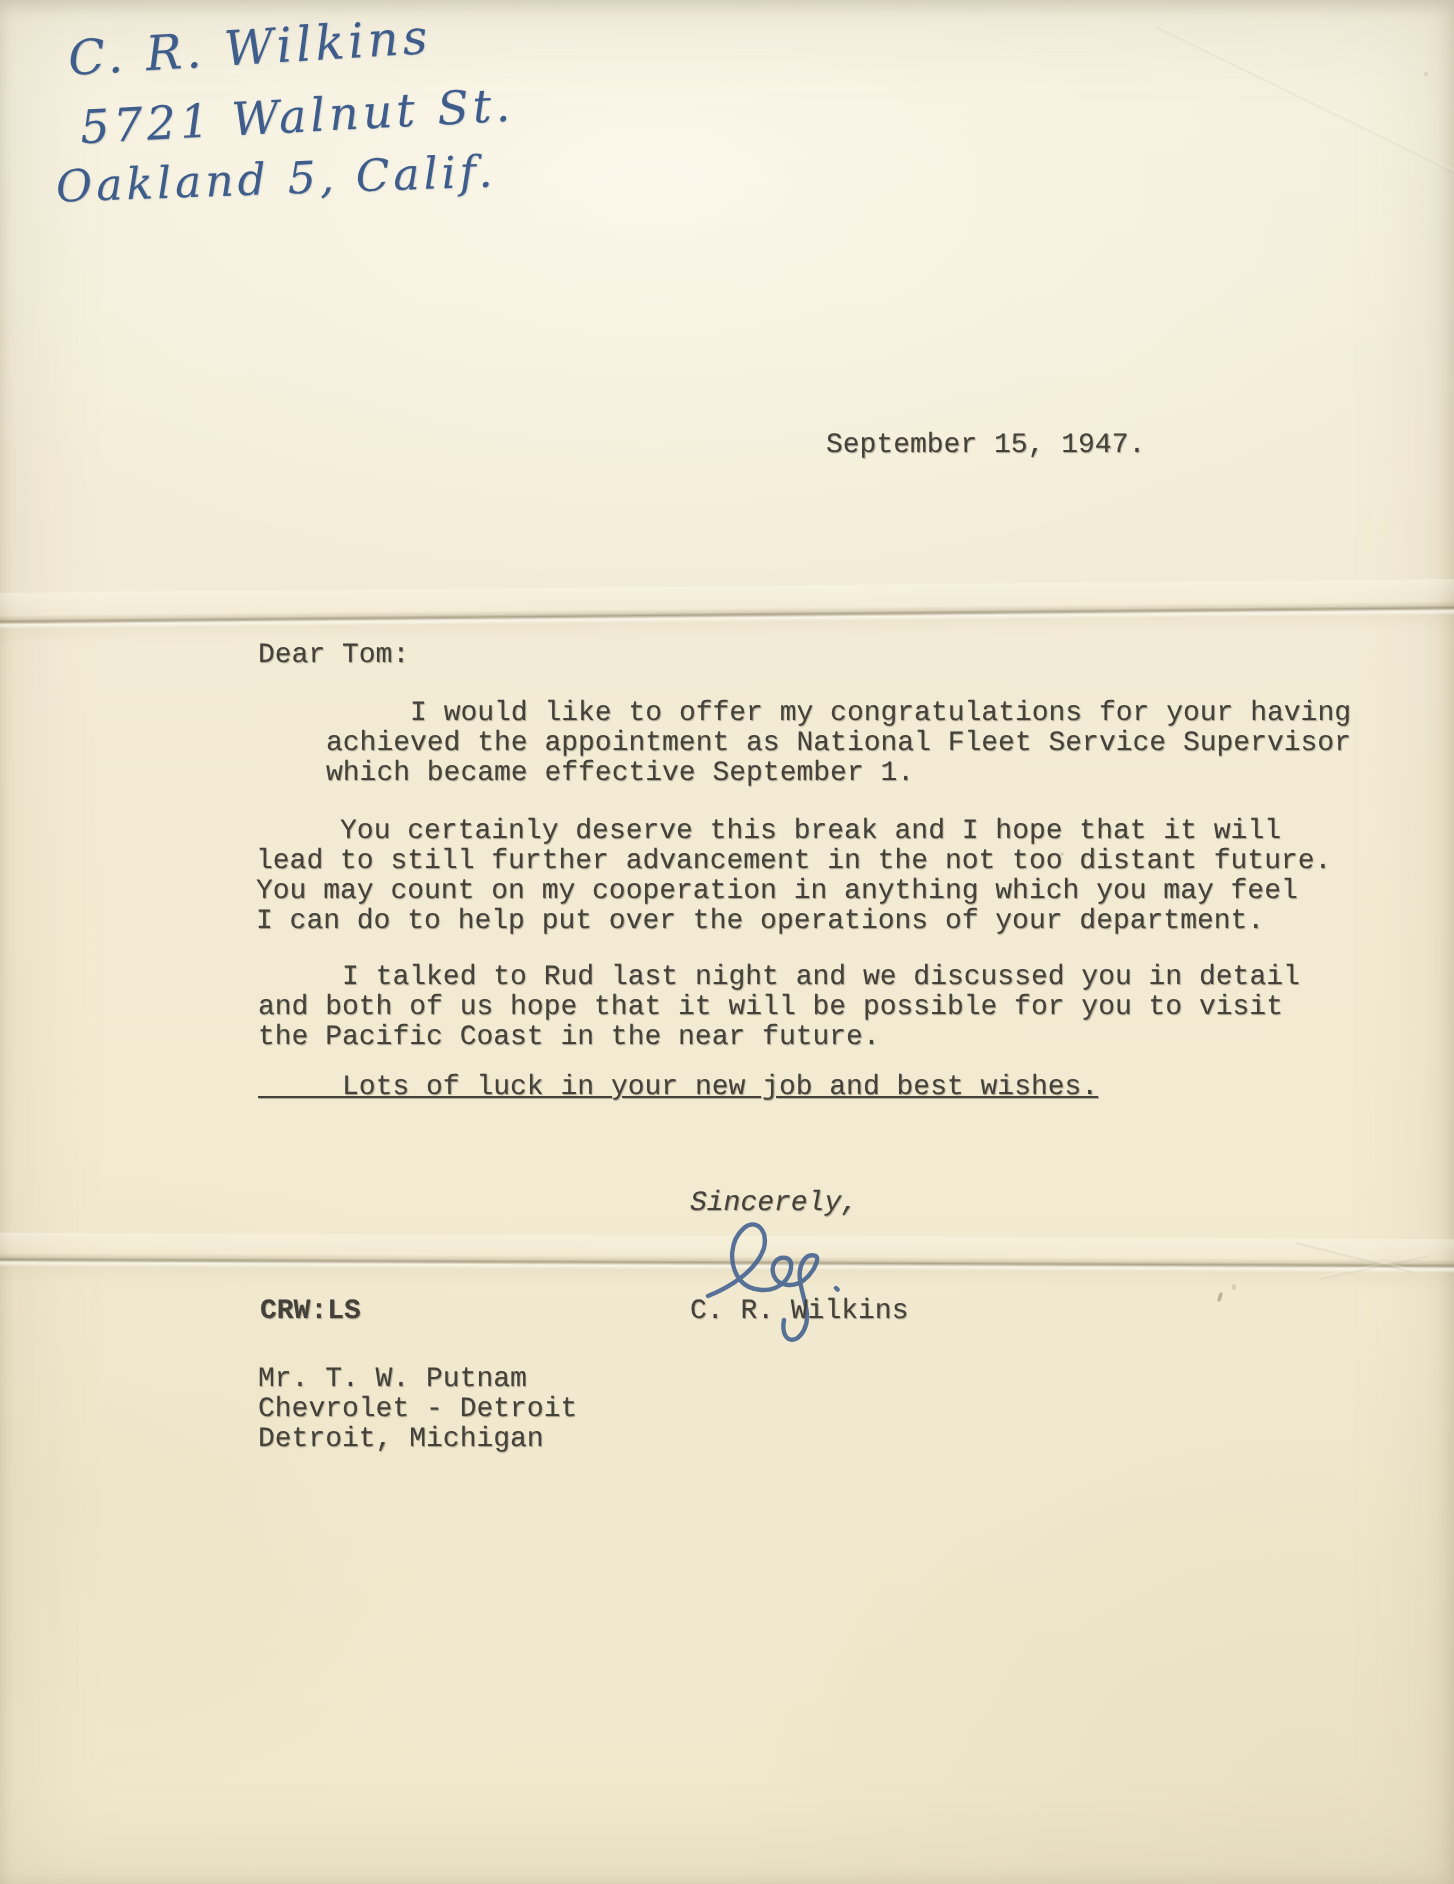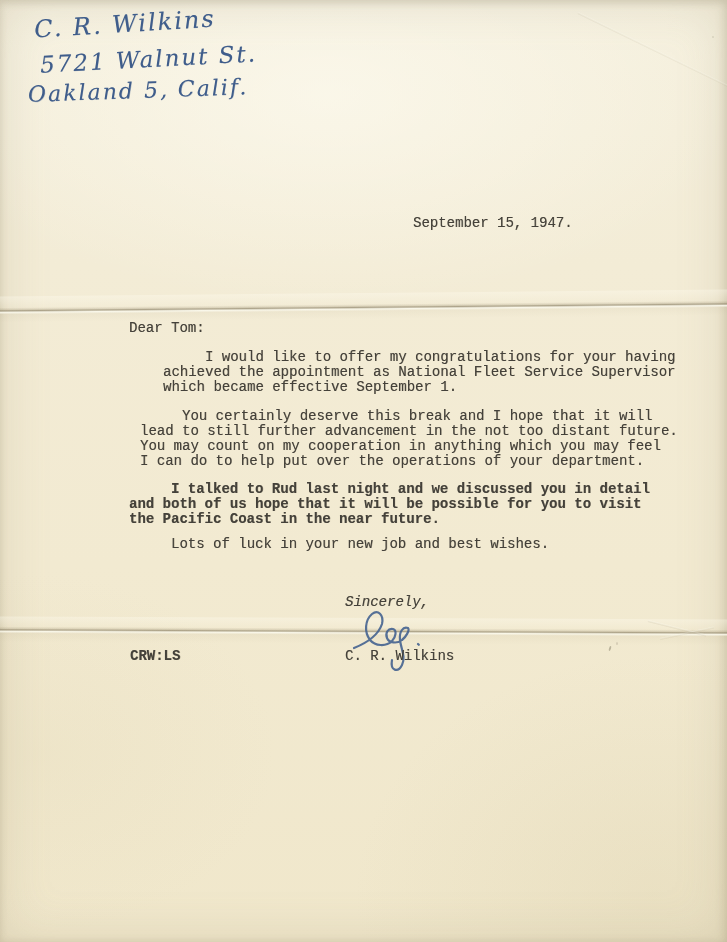--- a/index.html
+++ b/index.html
@@ -79,28 +79,28 @@
   <div class="typed" style="left:413px;top:216px;">September 15, 1947.</div>
 
   <div class="crease-soft" style="top:293px;transform:rotate(-0.55deg);"></div>
   <div class="crease" style="top:304px;transform:rotate(-0.55deg);"></div>
 
   <div class="typed" style="left:129px;top:321px;">Dear Tom:</div>
 
   <div class="typed" style="left:129px;top:350px;margin-left:34px;">     I would like to offer my congratulations for your having
 achieved the appointment as National Fleet Service Supervisor
 which became effective September 1.</div>
-  <div class="typed" style="left:140px;top:409px;">     You certainly deserve this break and I hope that it will
+  <div class="typed" style="left:128px;top:409px;">     You certainly deserve this break and I hope that it will
 lead to still further advancement in the not too distant future.
 You may count on my cooperation in anything which you may feel
 I can do to help put over the operations of your department.</div>
-  <div class="typed" style="left:129px;top:482px;font-weight:bold;">     I talked to Rud last night and we discussed you in detail
+  <div class="typed" style="left:129px;top:482px;">     I talked to Rud last night and we discussed you in detail
 and both of us hope that it will be possible for you to visit
 the Pacific Coast in the near future.</div>
-  <div class="typed" style="left:129px;top:537px;">     Lots of luck in your new job and best wishes.</div>
+  <div class="typed" style="left:129px;top:537px;text-decoration:underline;">     Lots of luck in your new job and best wishes.</div>
 
   <div class="typed" style="left:345px;top:595px;font-style:italic;">Sincerely,</div>
 
   <div class="crease-soft" style="top:618px;transform:rotate(0.25deg);"></div>
   <div class="crease" style="top:628px;transform:rotate(0.25deg);"></div>
 
   <div class="diag-crease" style="left:648px;top:620px;width:60px;transform:rotate(14deg);opacity:0.6;"></div>
   <div class="diag-crease" style="left:660px;top:638px;width:55px;transform:rotate(-12deg);opacity:0.5;"></div>
 
   <div class="diag-crease" style="left:578px;top:12px;width:175px;transform:rotate(26deg);opacity:0.45;"></div>
@@ -124,14 +124,17 @@
   </svg>
 
   <div class="typed" style="left:130px;top:649px;font-weight:bold;">CRW:LS</div>
   <div class="typed" style="left:345px;top:649px;">C. R. Wilkins</div>
 
   <div class="speck" style="left:609px;top:646px;width:2px;height:5px;transform:rotate(18deg);"></div>
   <div class="speck" style="left:616px;top:642px;width:2px;height:3px;opacity:0.5;"></div>
   <div class="speck" style="left:530px;top:426px;width:2px;height:2px;opacity:0.45;"></div>
   <div class="speck" style="left:712px;top:36px;width:2px;height:2px;opacity:0.4;"></div>
 
+  <div class="typed" style="left:129px;top:683px;">Mr. T. W. Putnam
+Chevrolet - Detroit
+Detroit, Michigan</div>
 
 </div>
 
 </body></html>

